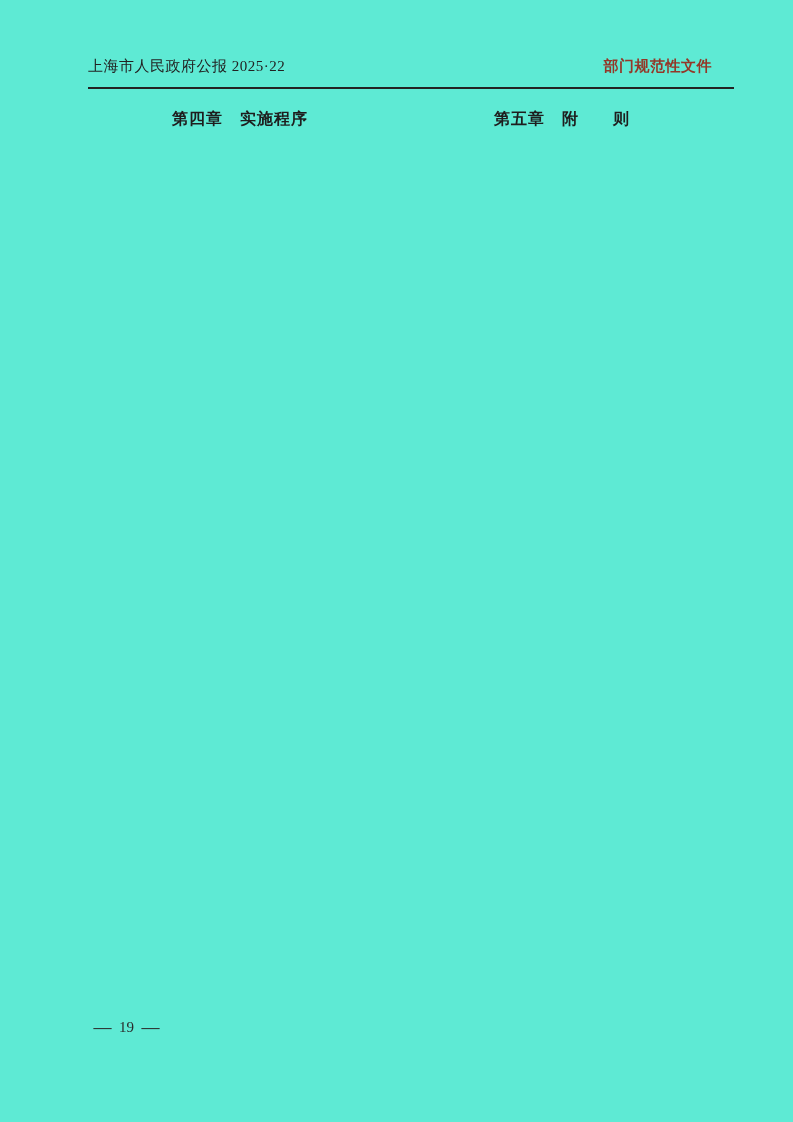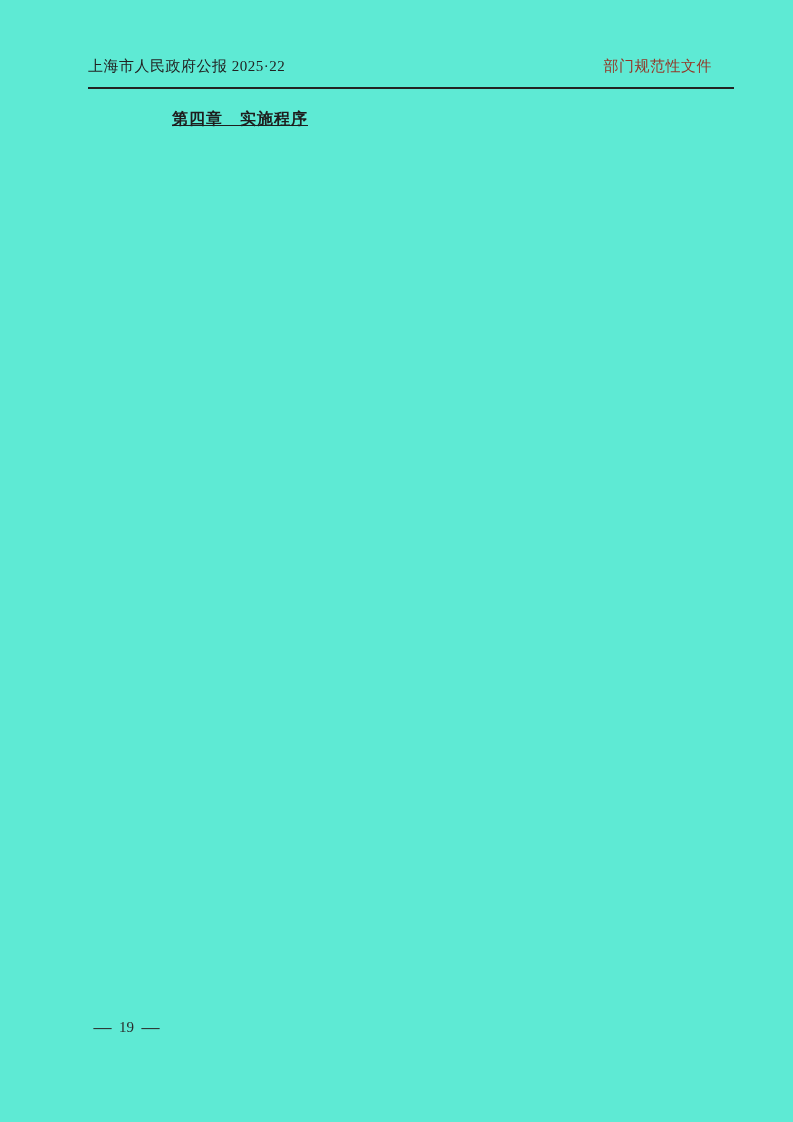--- a/index.html
+++ b/index.html
@@ -23,21 +23,21 @@
     top: 57px;
     left: 88px;
     width: 624px;
     display: flex;
     justify-content: space-between;
     align-items: baseline;
     font-size: 15px;
     letter-spacing: 0.5px;
   }
   .header-left { color: #222222; }
-  .header-right { color: #943728; }
+  .header-right { color: #943728; font-weight: bold; }
   .header-rule {
     position: absolute;
     top: 87px;
     left: 88px;
     width: 646px;
     height: 2px;
     background: #232323;
   }
   
   .columns {
@@ -55,21 +55,20 @@
     text-align: justify;
   }
   .chapter-heading {
     font-weight: bold;
     font-size: 16px;
     text-align: center;
     text-indent: 0;
     margin: 9px 0 13px 0;
     line-height: 27px;
     letter-spacing: 1px;
-    text-decoration: underline;
   }
   
   .footer {
     position: absolute;
     top: 1019px;
     left: 95px;
     font-size: 15px;
     color: #2b2b2b;
     display: flex;
     align-items: center;
@@ -90,20 +89,23 @@
     <span class="header-left">上海市人民政府公报 2025·22</span>
     <span class="header-right" style="color: rgb(148, 55, 40);">部门规范性文件</span>
   </div>
 
   <div class="header-rule"></div>
 
   <div class="columns">
     <section class="col" id="col-left">
         <div class="chapter-heading">第四章　实施程序</div>
       </section>
+    <section class="col" id="col-right">
+        <div class="chapter-heading">第五章　附　　则</div>
+      </section>
   </div>
 
   <div class="footer">
     <span class="dash">—</span>
     <span class="page-num">19</span>
     <span class="dash">—</span>
   </div>
 
 </div>
 

